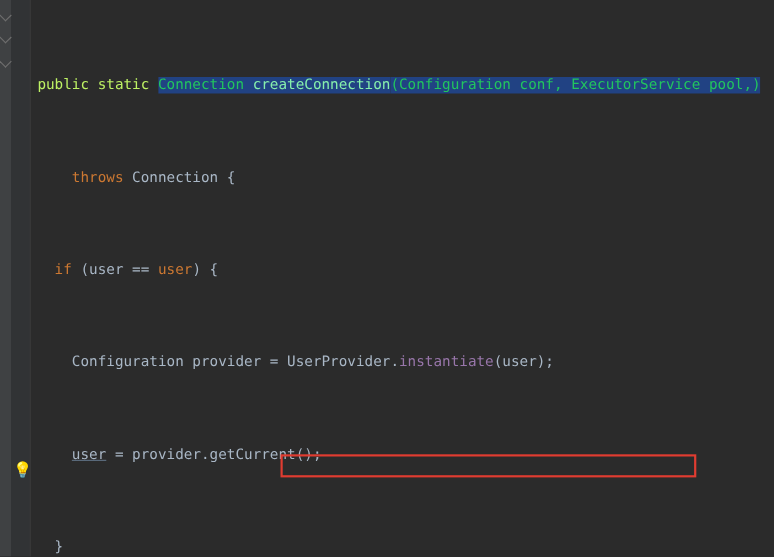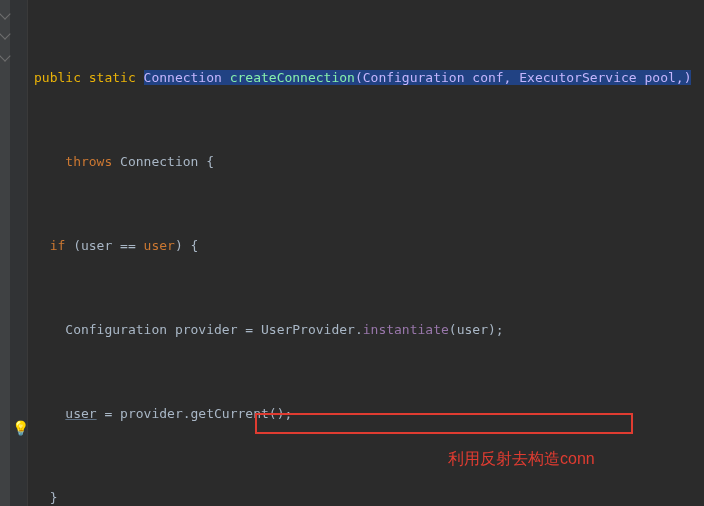--- a/index.html
+++ b/index.html
@@ -28,28 +28,28 @@
   .bulb {
     position: absolute; left: 12px; color: #f2c55c; font-size: 14px;
   }
   .code {
     flex: 1; padding: 4px 0 4px 6px; white-space: pre; position: relative;
     color: #a9b7c6;
   }
   .ln { height: 21px; position: relative; }
   .ln span { display: inline; }
   .sel {
-    background: #214283; color: #c4b5fd;
+    background: #214283; color: #22c55e;
     padding: 0px 0;
   }
   .kw   { color: #cc7832; }
   .fn   { color: #86efac; }
   .it   { color: #9876aa; }
   .under { text-decoration: underline; text-decoration-color: #5f7083; }
-  .param { color: #eab308; text-align: center; }
+  .param { color: #bef264; text-align: center; }
   .redbox {
     position: absolute;
     border: 2px solid #e03c31;
     pointer-events: none;
     z-index: 5;
   }
   .anno {
     position: absolute; color: #e03c31; font-family: sans-serif;
     font-size: 16px; font-weight: 500;
   }
@@ -110,15 +110,14 @@
 
     
 
     
 
     
 
     
 
     <div class="redbox" style="top: 413px; left: 227px; width: 378px; height: 21px;"></div>
-    <div class="anno" style="top: 448px; left: 420px;">利用反射去构造conn</div>
   </div>
 </div>
 
 </body></html>

